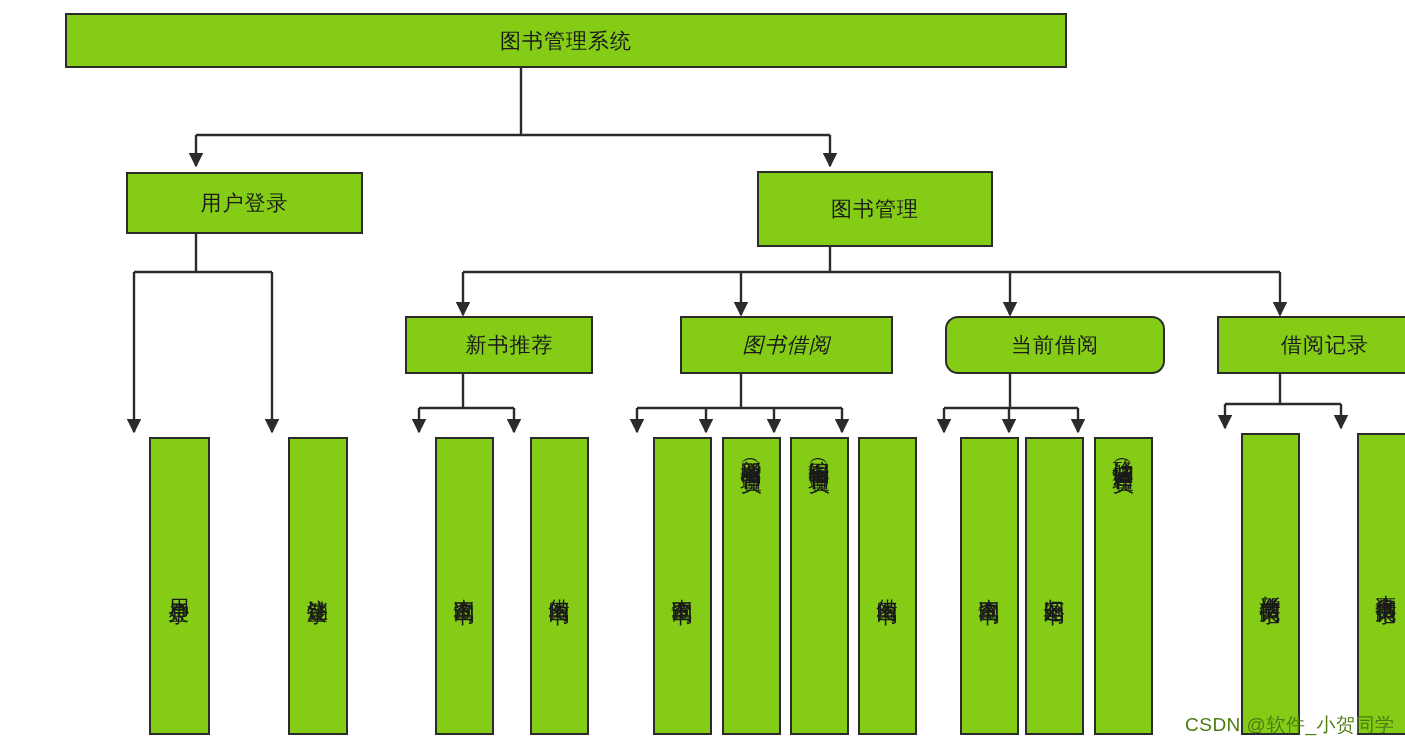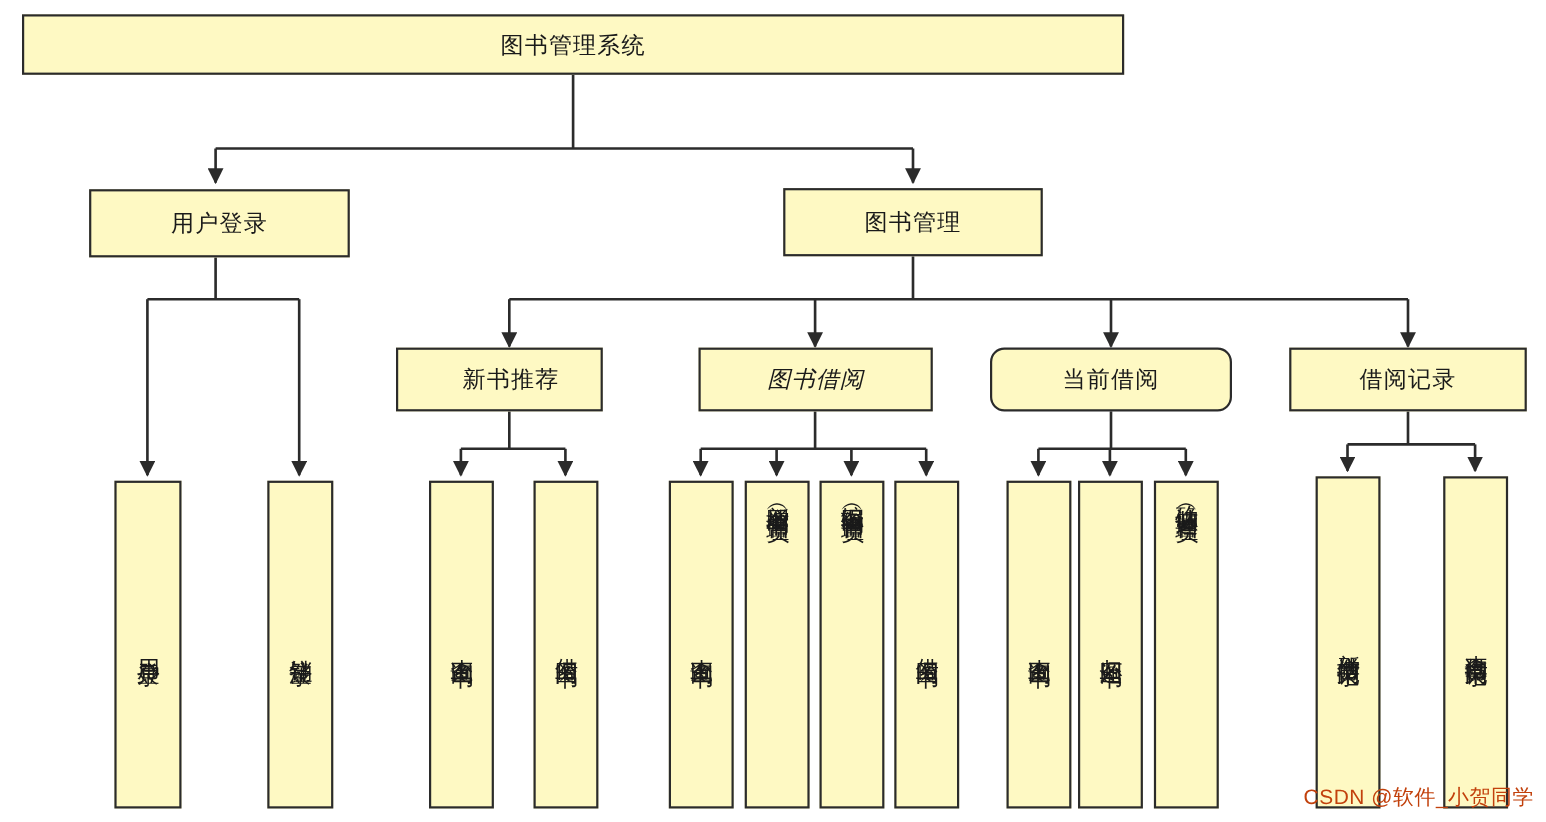--- a/index.html
+++ b/index.html
@@ -13,26 +13,27 @@
   #canvas {
     position: relative;
     width: 1405px;
     height: 747px;
     background: #ffffff;
     overflow: hidden;
   }
   .node {
     position: absolute;
     box-sizing: border-box;
-    background: #fef9c3;
+    background: #84cc16;
     border: 2px solid #2b2b2b;
     display: flex;
     align-items: center;
     justify-content: center;
     color: #1a1a1a;
+    margin-left: 45px;
   }
   .node.horiz {
     font-size: 21px;
     letter-spacing: 1px;
   }
   .node.vert {
     font-size: 21px;
     letter-spacing: 2px;
   }
   .node.vert .vtext {
@@ -54,21 +55,21 @@
     top: 0;
     width: 1405px;
     height: 747px;
     pointer-events: none;
   }
   .watermark {
     position: absolute;
     left: 1185px;
     top: 712px;
     font-size: 19px;
-    color: #c2410c;
+    color: #4d7c0f;
     white-space: nowrap;
     letter-spacing: 0.5px;
   }
 </style>
 </head>
 <body>
 
 <div id="canvas">
 
   <svg class="links" viewBox="0 0 1405 747" xmlns="http://www.w3.org/2000/svg">
@@ -121,21 +122,21 @@
     </g>
   </svg>
 
   <div class="node horiz" style="left:20px; top:13px; width:1002px; height:55px;">
     <span class="htext">图书管理系统</span>
   </div>
 
   <div class="node horiz" style="left:81px; top:172px; width:237px; height:62px;">
     <span class="htext">用户登录</span>
   </div>
-  <div class="node horiz" style="left:712px; top:171px; width:236px; height:62px;justify-content:center;">
+  <div class="node horiz" style="left:712px; top:171px; width:236px; height:76px;justify-content:center;">
     <span class="htext">图书管理</span>
   </div>
 
   <div class="node horiz" style="left:360px; top:316px; width:188px; height:58px;padding-left:21px;">
     <span class="htext">新书推荐</span>
   </div>
   <div class="node horiz" style="left:635px; top:316px; width:213px; height:58px;font-style:italic;">
     <span class="htext">图书借阅</span>
   </div>
   <div class="node horiz" style="left:900px; top:316px; width:220px; height:58px;border-radius:13px;">

